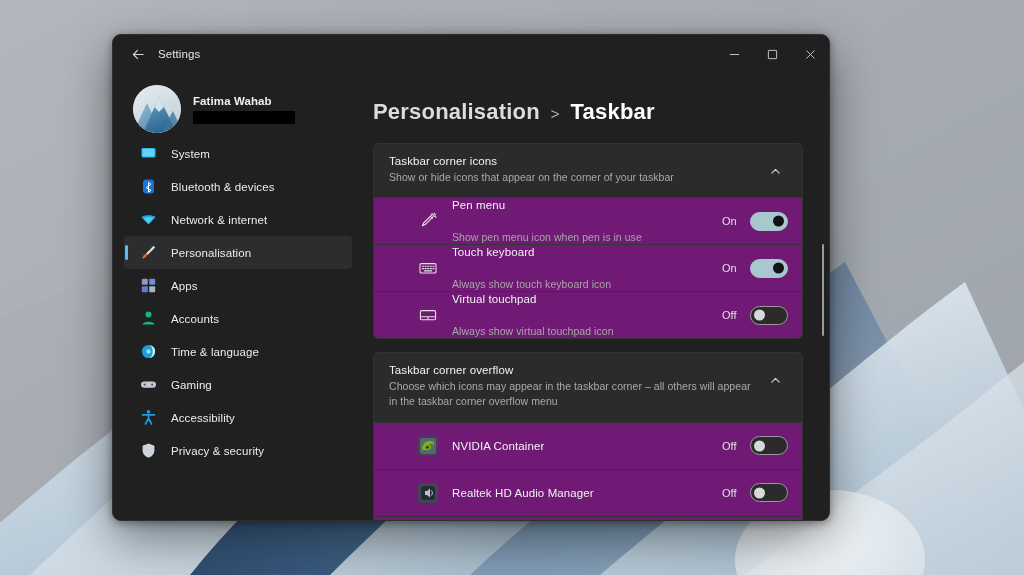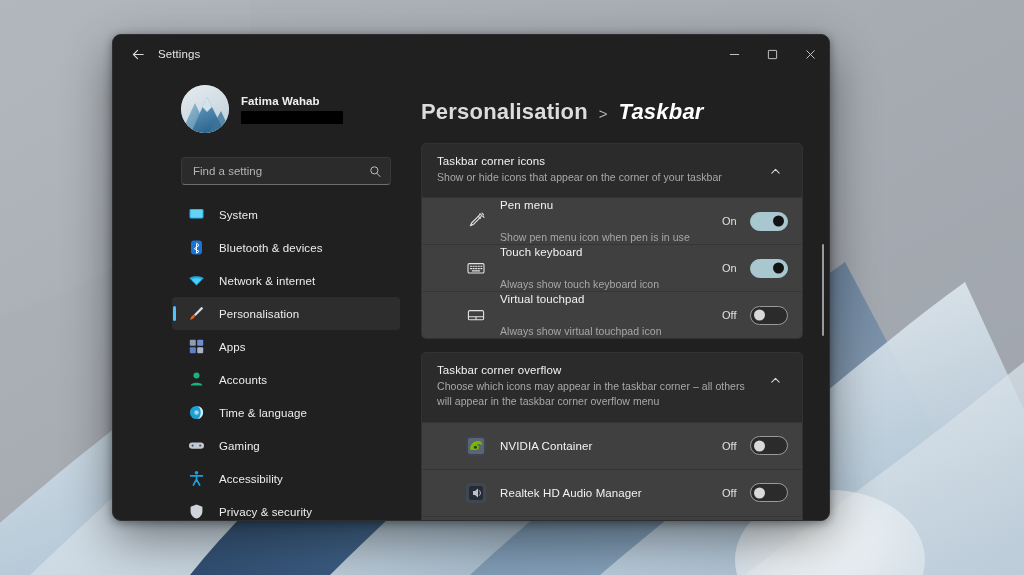--- a/index.html
+++ b/index.html
@@ -53,21 +53,21 @@
   }
   .wincontrols { position:absolute; right:0; top:0; display:flex; height:38px; }
   .wc {
     width: 38px; height: 38px;
     display:flex; align-items:center; justify-content:center;
     color:#d0d0d0;
   }
   .wc svg { width: 11px; height: 11px; }
 
   
-  #win-body { flex: 1; display: flex; min-height: 0; padding-left: 48px; }
+  #win-body { flex: 1; display: flex; min-height: 0; }
 
   
   #sidebar {
     width: 250px; flex: 0 0 250px;
     background: #202020;
     padding: 0 11px;
     overflow: hidden;
   }
   #account-row {
     display: flex; align-items: center;
@@ -138,21 +138,21 @@
     overflow: hidden;
   }
   #main-scroll { position:absolute; inset:0; padding: 0 26px 0 10px; }
 
   #breadcrumb {
     display: flex; align-items: baseline; gap: 11px;
     padding: 26px 0 18px 0;
   }
   #bc-root { font-size: 22px; color: #dcdcdc; font-weight: 600; letter-spacing:.2px;}
   #bc-sep { font-size: 15px; color: #b8b8b8; }
-  #bc-current { font-size: 22px; color: #ffffff; font-weight: 700; letter-spacing:.2px;font-style:italic;}
+  #bc-current { font-size: 22px; color: #ffffff; font-weight: 700; letter-spacing:.2px;}
 
   .card {
     background: #2b2b2b;
     border: 1px solid #323232;
     border-radius: 5px;
     overflow: hidden;
     margin-bottom: 13px;
   }
   .card-header {
     display: flex; align-items: flex-start;
@@ -163,21 +163,21 @@
   .ch-title { font-size: 11.5px; color: #f2f2f2; margin-bottom: 3px; letter-spacing:.1px;}
   .ch-sub { font-size: 10.5px; color: #a9a9a9; line-height: 1.45; letter-spacing:.05px;}
   .chevron { width: 26px; height: 22px; display:flex; align-items:center; justify-content:center; color:#d4d4d4; flex:0 0 26px; margin-top:5px;}
   .chevron svg { width: 11px; height: 11px; }
 
   .setting-row {
     display: flex; align-items: center;
     padding: 0 14px 0 44px;
     height: 47px;
     border-top: 1px solid #353535;
-    background: #404040;
+    background: #701a75;
   }
   .row-icon {
     width: 20px; height: 20px; flex: 0 0 20px;
     margin-right: 14px;
     display:flex; align-items:center; justify-content:center;
     color: #e3e3e3;
   }
   .row-icon svg { width:20px; height:20px; display:block; }
   .row-appicon { width: 20px; height: 20px; flex: 0 0 20px; margin-right: 14px; border-radius:3px; overflow:hidden;}
   .row-appicon svg { display:block; width:20px; height:20px;}
@@ -323,29 +323,20 @@
                 <path d="M28 48 L40 26 L50 48 Z" fill="#3d749b" opacity="0.8"></path>
               </g>
             </svg>
           </div>
           <div class="acct-text">
             <div id="acct-name">Fatima Wahab</div>
             <div id="acct-email-redacted"></div>
           </div>
         </div>
 
-        <div id="search-wrap">
-          <input id="search-input" type="text" placeholder="Find a setting" style="">
-          <span class="search-icon">
-            <svg viewBox="0 0 16 16" fill="none" stroke="currentColor" stroke-width="1.1">
-              <circle cx="6.6" cy="6.6" r="4.4"></circle>
-              <line x1="9.9" y1="10.3" x2="13.6" y2="14.2" stroke-linecap="round"></line>
-            </svg>
-          </span>
-        </div>
 
         <div id="nav">
 
           <div class="nav-item">
             <span class="nav-icon">
               <svg viewBox="0 0 17 17">
                   <rect x="1.5" y="3" width="14" height="9.5" rx="1.4" fill="#2ab3ef"></rect>
                   <rect x="2.6" y="4" width="11.8" height="7.4" rx="1" fill="#63d3f7"></rect>
                 </svg>
             </span>

